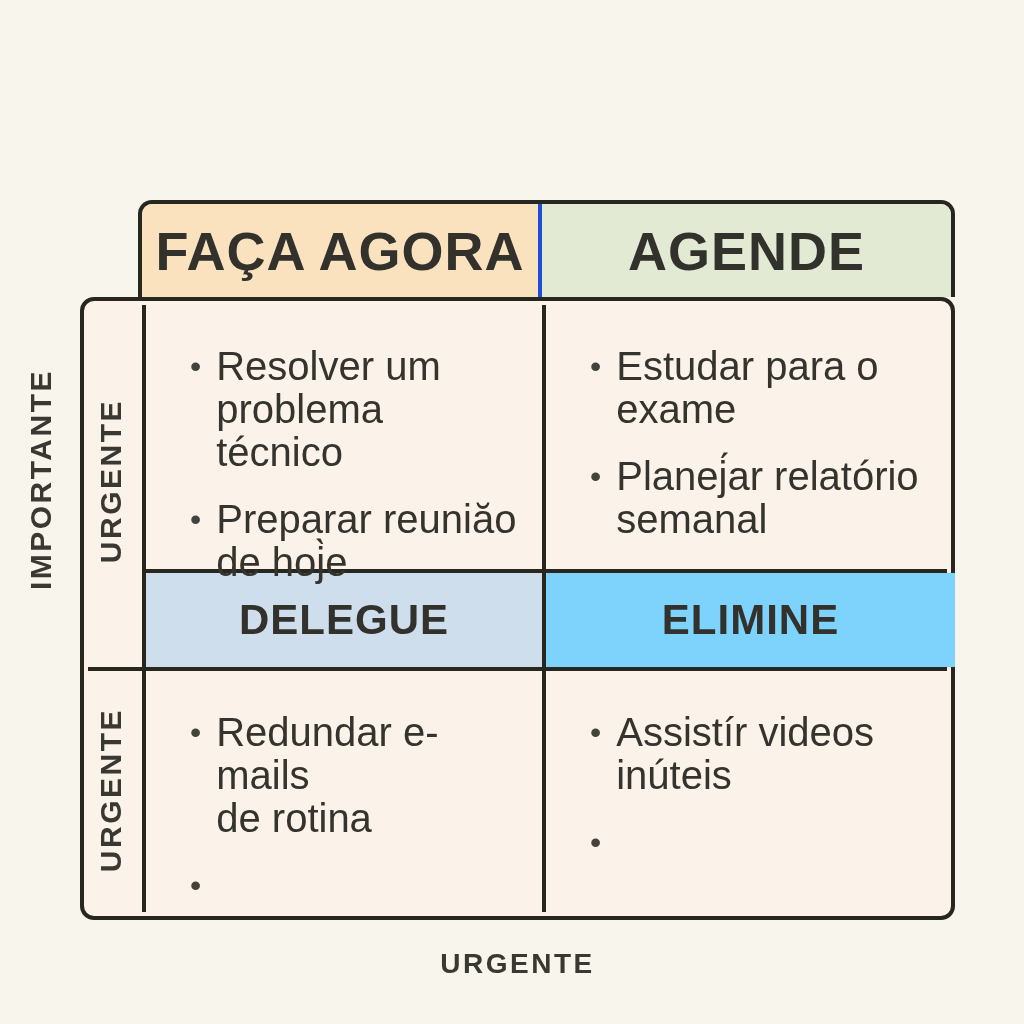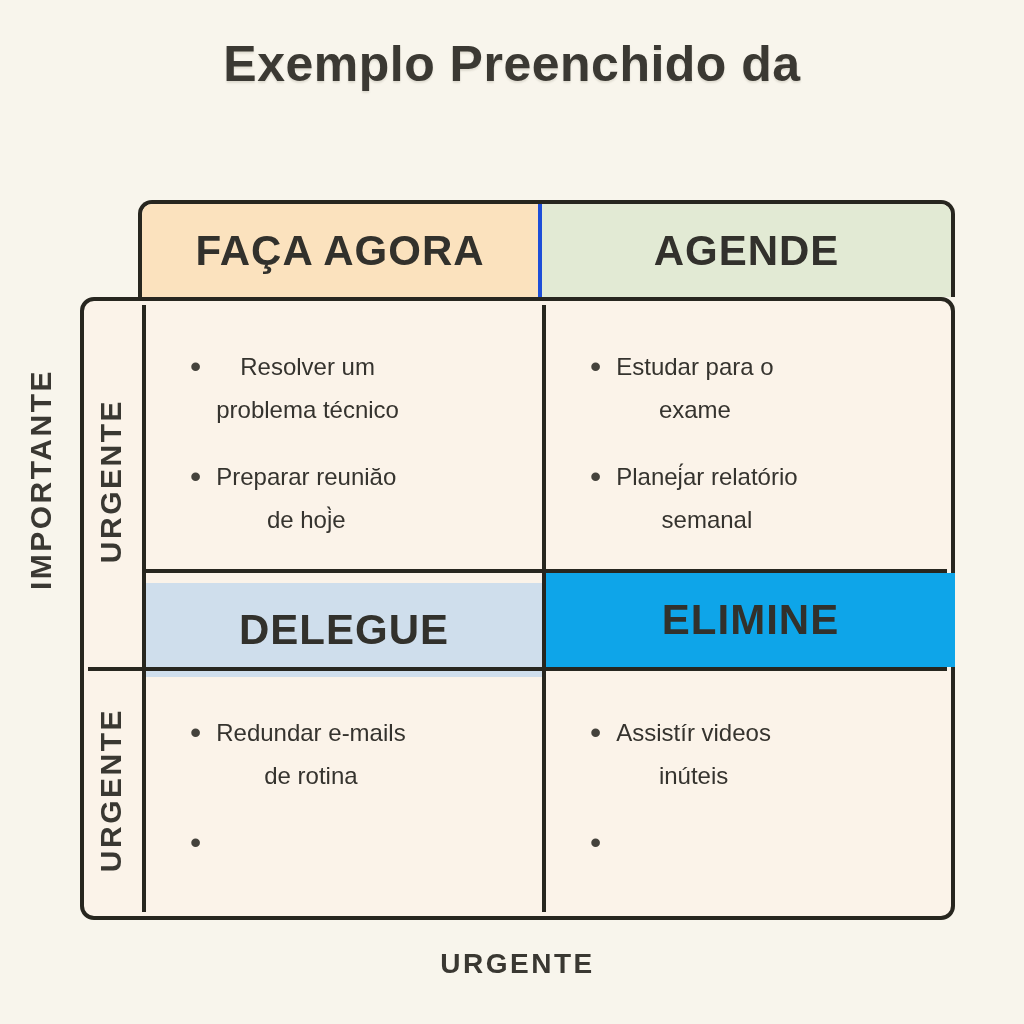--- a/index.html
+++ b/index.html
@@ -27,21 +27,21 @@
   .band {
     position:absolute; left:138px; top:200px; width:817px; height:97px;
     box-sizing:border-box;
     border:4px solid #27261F; border-bottom:none;
     border-radius:14px 14px 0 0;
     display:flex;
     overflow:hidden;
   }
   .band-cell {
     display:flex; align-items:center; justify-content:center;
-    font-size:42px; font-weight:700; letter-spacing:1px; color:#32312C;
+    font-size:54px; font-weight:700; letter-spacing:1px; color:#32312C;
   }
   .band-cell.do       { width:396px; background:#FBE2BE; }
   .band-cell.schedule { flex:1; background:#E2EAD4; border-left:4px solid #1d4ed8; }
 
   
   .body-box {
     position:absolute; left:80px; top:297px; width:875px; height:623px;
     box-sizing:border-box;
     border:4px solid #27261F;
     border-radius:14px;
@@ -56,43 +56,42 @@
   .hline  { position:absolute; height:4px; background:#27261F; }
   .hline1 { left:54px; top:264px; right:0; }
   .hline2 { left:0; top:362px; right:0; }
 
   
   .mid-cell {
     position:absolute; top:268px; height:94px;
     display:flex; align-items:center; justify-content:center;
     font-size:42px; font-weight:700; letter-spacing:1px; color:#32312C;
   }
-  .mid-cell.delegate { left:58px;  width:396px; background:#CFDEEC;margin-top:10px; }
-  .mid-cell.delete   { left:458px; width:409px; background:#0ea5e9; }
+  .mid-cell.delegate { left:58px;  width:396px; background:#CFDEEC; }
+  .mid-cell.delete   { left:458px; width:409px; background:#7dd3fc; }
 
   
   .quad {
     position:absolute;
     box-sizing:border-box;
     padding:40px 24px 0 44px;
     display:flex; flex-direction:column; gap:24px;
   }
   .quad.q-do       { left:58px;  top:0;     width:396px; height:264px; }
   .quad.q-schedule { left:458px; top:0;     width:409px; height:264px; }
   .quad.q-delegate { left:58px;  top:366px; width:396px; height:249px; }
   .quad.q-delete   { left:458px; top:366px; width:409px; height:249px; }
 
   .item { display:flex; gap:15px; }
   .bullet {
     font-size:32px; line-height:43px; color:#44423C; flex:0 0 auto;
   }
   .item-text {
-    font-size:24px; line-height:43px; color:#35332E;
+    font-size:40px; line-height:43px; color:#35332E;
     white-space:pre-line;
-    text-align:center;
   }
 
   
   .vlabel-box {
     position:absolute;
     display:flex; align-items:center; justify-content:center;
   }
   .vlabel {
     writing-mode:vertical-rl;
     transform:rotate(180deg);
@@ -111,21 +110,20 @@
     font-size:28px; font-weight:700; letter-spacing:2.5px;
     color:#3A3832;
   }
 </style>
 </head>
 <body>
 
 <div class="page">
 
   <div class="title">
-    <div>Exemplo Preenchido da</div>
   </div>
 
   <div class="band">
     <div class="band-cell do">FAÇA AGORA</div>
     <div class="band-cell schedule">AGENDE</div>
   </div>
 
   <div class="body-box">
     <div class="inner">
 

